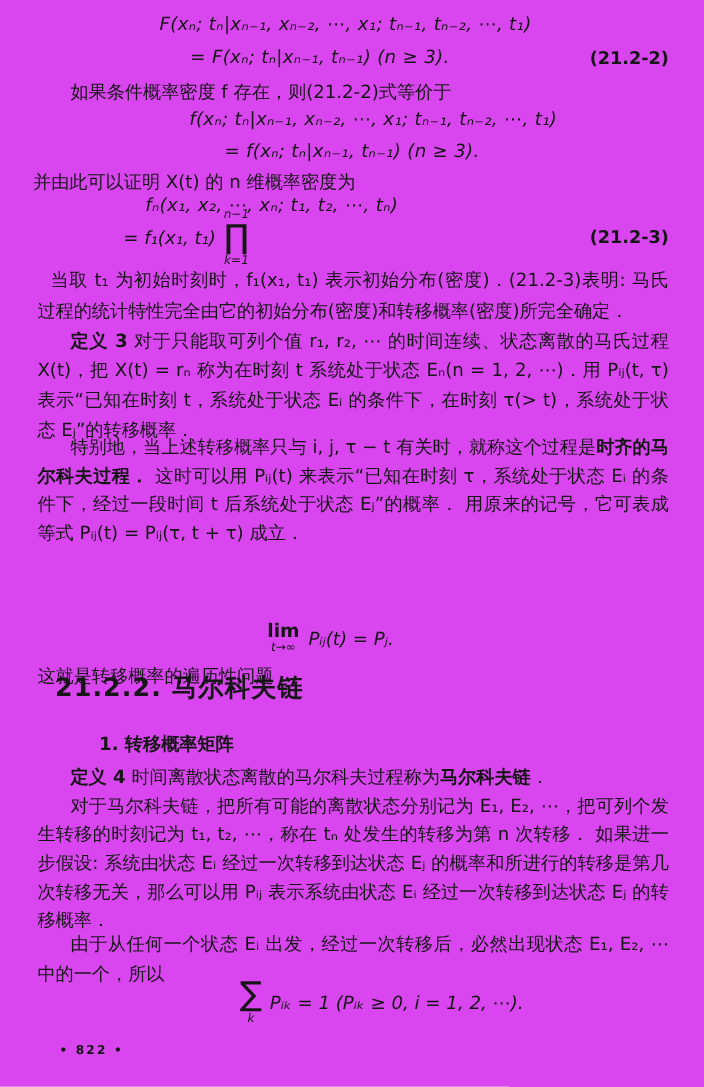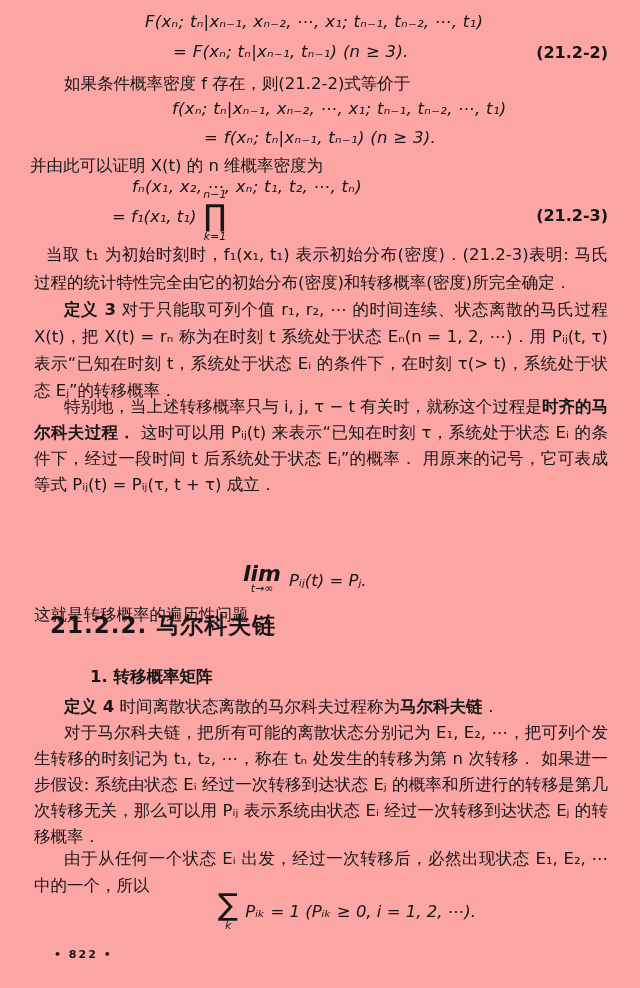--- a/index.html
+++ b/index.html
@@ -1,21 +1,21 @@
 <!DOCTYPE html>
 <html><head>
 <meta charset="utf-8">
 <style>
   html, body { margin: 0; padding: 0; background: #e8e8e8; }
   .page {
     position: relative;
     width: 640px;
     height: 988px;
     margin: 0 auto;
-    background: #fca5a5;
+    background: #d946ef;
     color: #161616;
     font-family: "DejaVu Sans", "Liberation Sans", sans-serif;
     overflow: hidden;
   }
   .para {
     position: absolute;
     left: 34px;
     width: 574px;
     font-size: 16.5px;
     line-height: 27px;
@@ -65,21 +65,21 @@
     line-height: 30px;
     font-style: normal;
   }
   .limop {
     display: inline-flex;
     flex-direction: column;
     align-items: center;
     margin-right: 8px;
     font-style: normal;
   }
-  .lim-word { font-size: 22px; line-height: 18px; font-weight: bold; font-style: italic; }
+  .lim-word { font-size: 17px; line-height: 18px; font-weight: bold; }
   b.seg { font-weight: bold; }
   .section-heading {
     position: absolute;
     left: 32px;
     top: 592px;
     font-size: 23px;
     font-weight: bold;
     letter-spacing: 1px;
     margin: 18px;
   }

